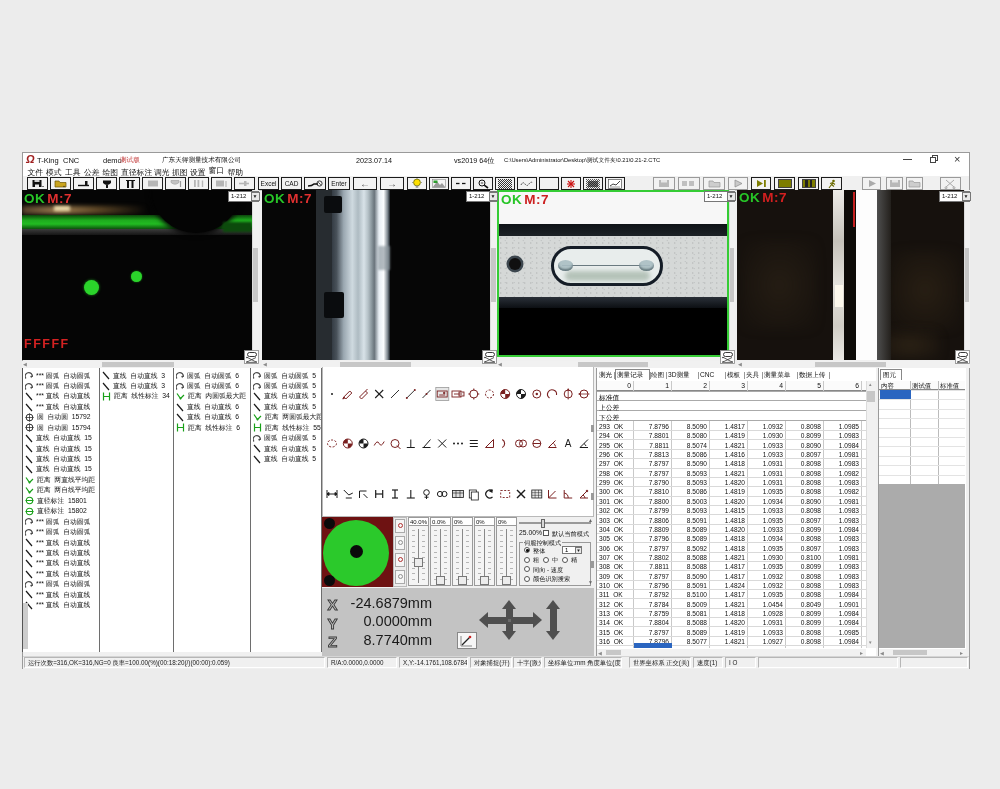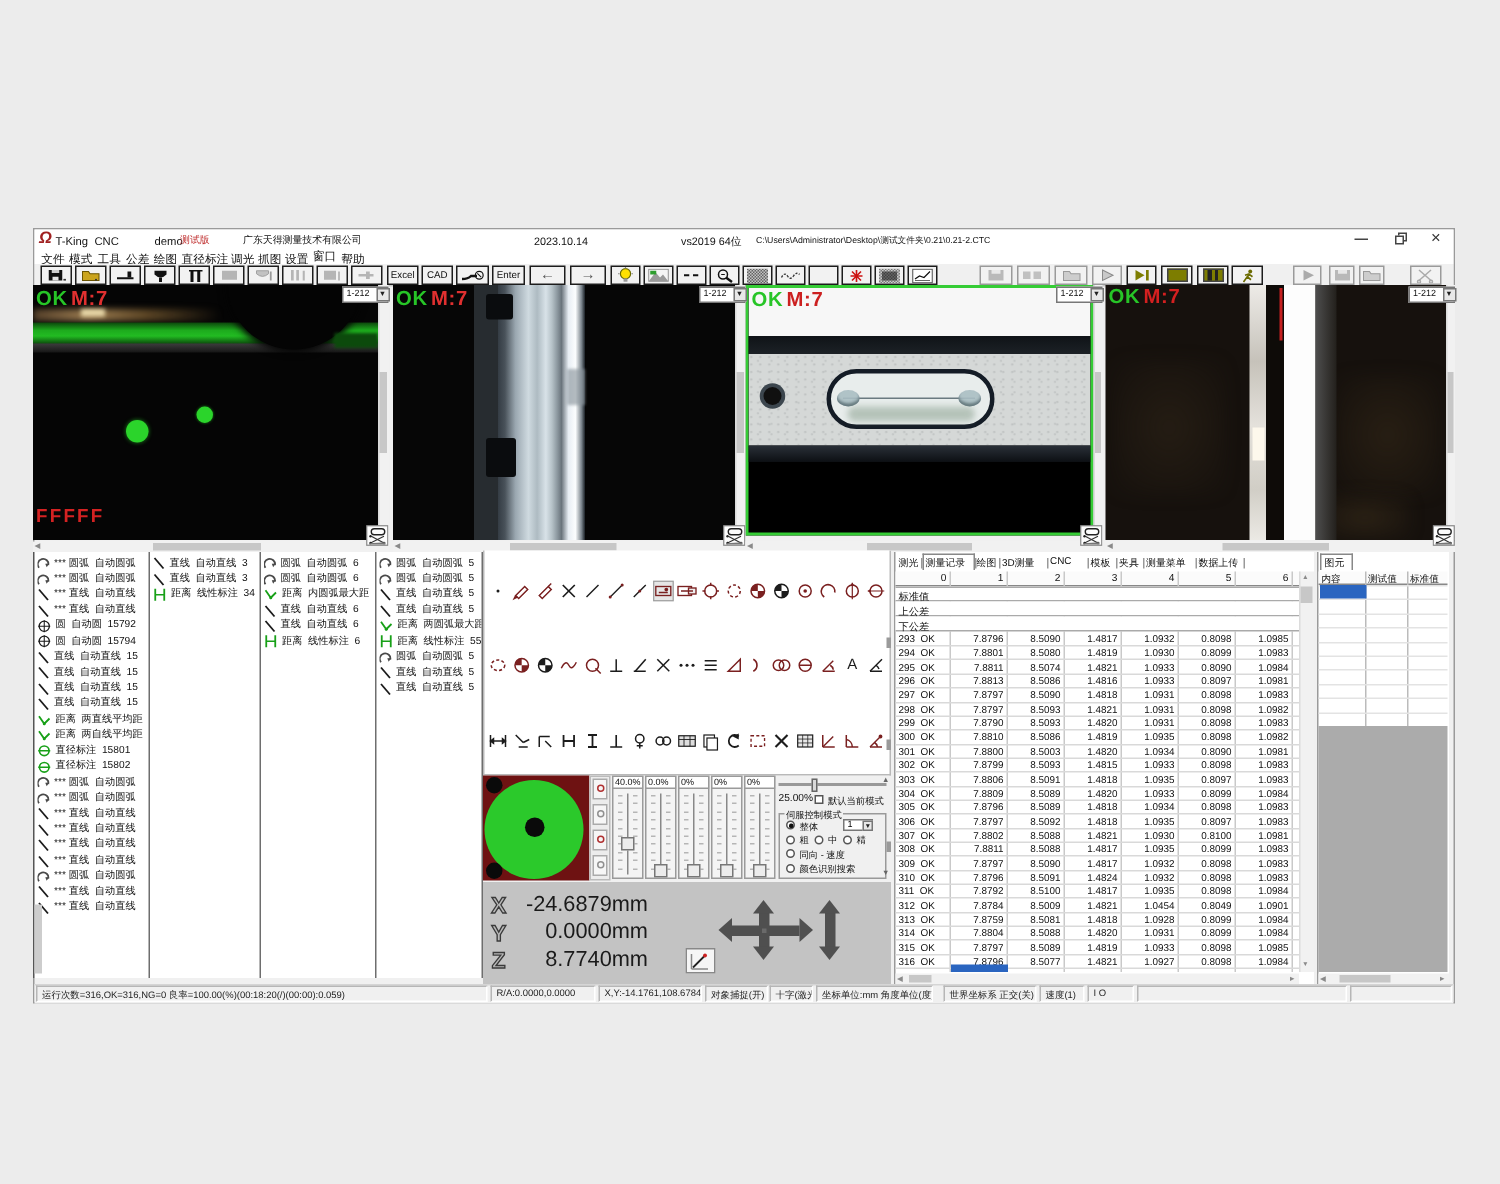--- a/index.html
+++ b/index.html
@@ -15,21 +15,21 @@
 .arr{position:absolute;font-size:4.5px;color:#8a8a8a;line-height:6px}
 </style></head><body>
 <div class="a" style="left:22px;top:152px;width:948px;height:517px;background:#f0f0f0;border:1px solid #9a9a9a"></div>
 <div class="a" style="left:23px;top:153px;width:946px;height:23px;background:#ffffff"></div>
 <div class="a" style="left:26px;top:154px;width:9px;height:11px;color:#a02020;font-size:11px;font-weight:bold;font-style:italic;line-height:11px">Ω</div>
 <div class="a" style="left:37px;top:155.5px;font-size:7.5px;color:#111;white-space:nowrap">T-King</div>
 <div class="a" style="left:63px;top:155.5px;font-size:7.5px;color:#111;white-space:nowrap">CNC</div>
 <div class="a" style="left:103px;top:155.5px;font-size:7.5px;color:#111;white-space:nowrap">demo</div>
 <div class="a" style="left:120px;top:155.5px;font-size:6.6px;color:#c03030;white-space:nowrap">测试版</div>
 <div class="a" style="left:162px;top:155.5px;font-size:6.6px;color:#111;white-space:nowrap">广东天得测量技术有限公司</div>
-<div class="a" style="left:356px;top:155.5px;font-size:7.2px;color:#111;white-space:nowrap">2023.10.14</div>
+<div class="a" style="left:356px;top:155.5px;font-size:7.2px;color:#111;white-space:nowrap">2023.07.14</div>
 <div class="a" style="left:454px;top:155.5px;font-size:7.2px;color:#111;white-space:nowrap">vs2019 64位</div>
 <div class="a" style="left:504px;top:155.5px;font-size:5.8px;color:#111;white-space:nowrap">C:\Users\Administrator\Desktop\测试文件夹\0.21\0.21-2.CTC</div>
 <div class="a" style="left:903px;top:159px;width:9px;height:1px;background:#444"></div>
 <div class="a" style="left:932px;top:155px;width:6px;height:6px;border:1px solid #444"></div>
 <div class="a" style="left:930px;top:157px;width:6px;height:6px;border:1px solid #444;background:#fff"></div>
 <div class="a" style="left:954px;top:153.5px;font-size:11px;color:#333;line-height:11px">×</div>
 <div class="a" style="left:27.5px;top:167px;font-size:7.8px;color:#111;white-space:nowrap">文件</div>
 <div class="a" style="left:46px;top:167px;font-size:7.8px;color:#111;white-space:nowrap">模式</div>
 <div class="a" style="left:65px;top:167px;font-size:7.8px;color:#111;white-space:nowrap">工具</div>
 <div class="a" style="left:84px;top:167px;font-size:7.8px;color:#111;white-space:nowrap">公差</div>

